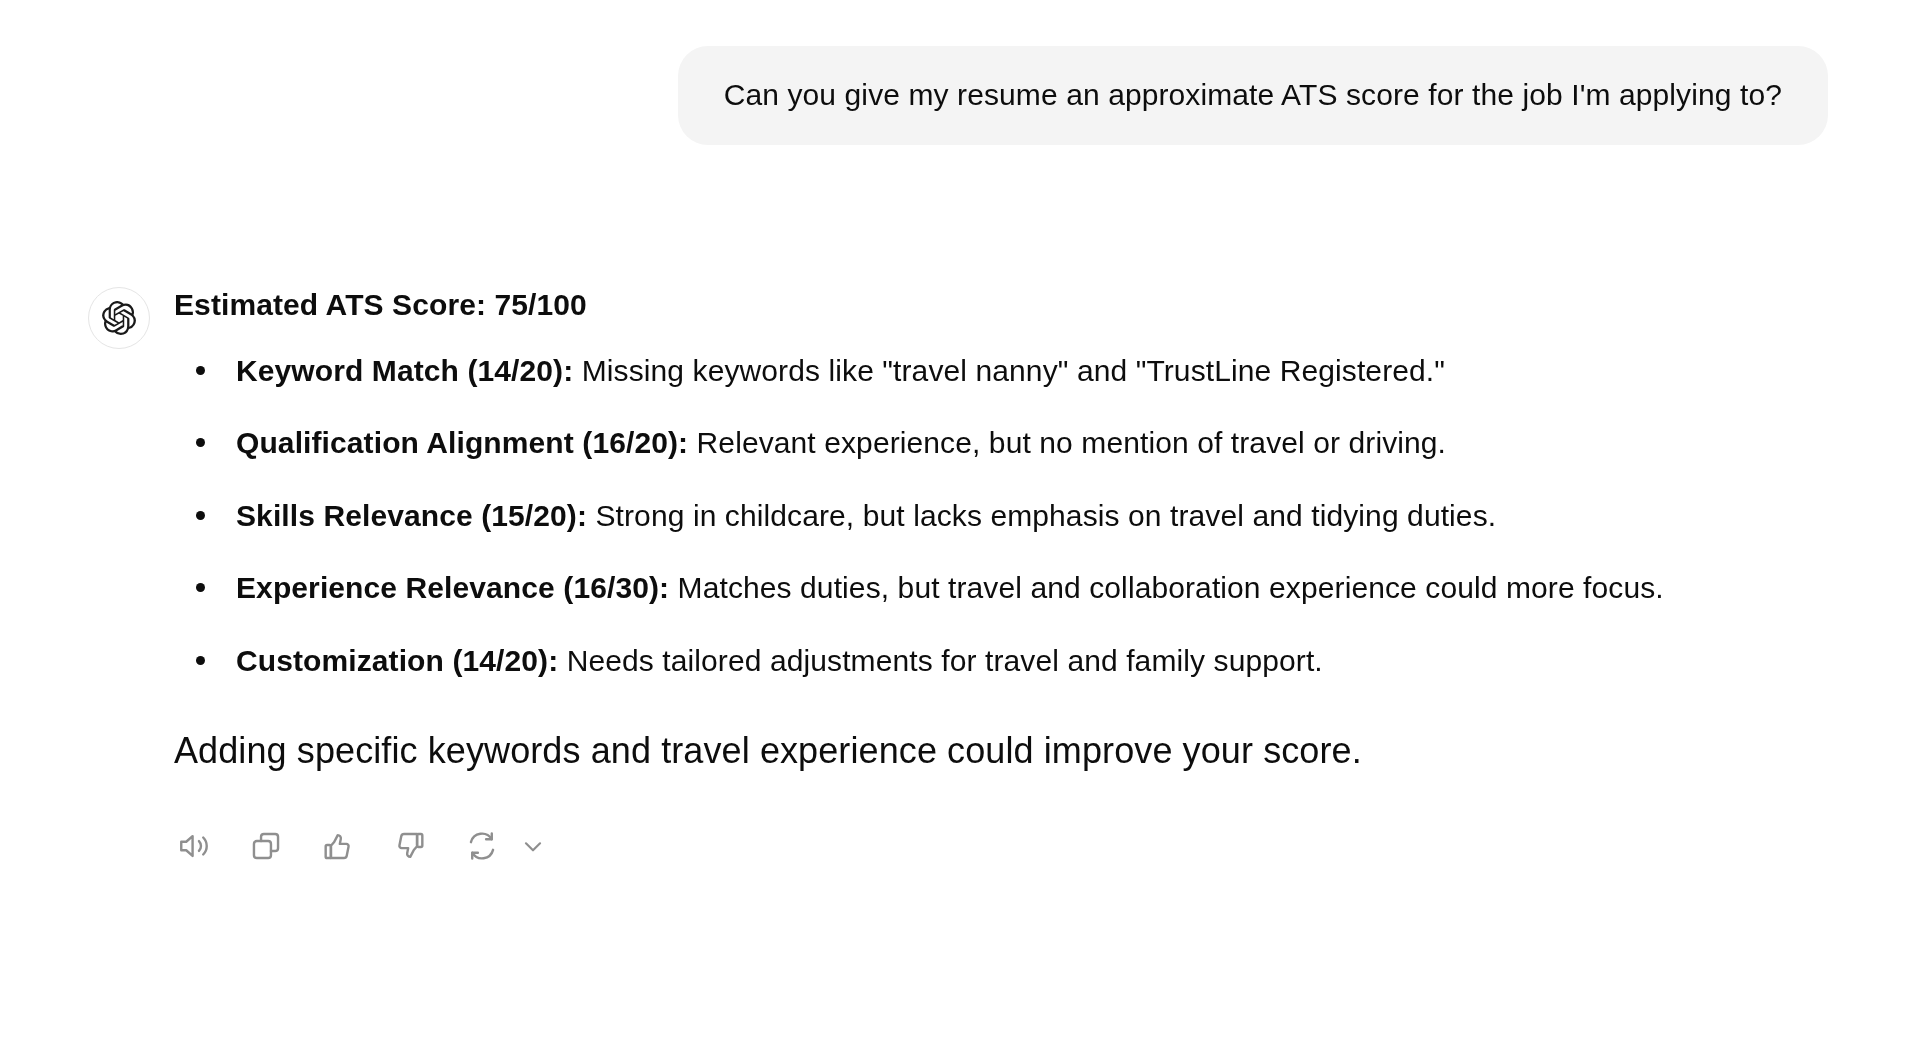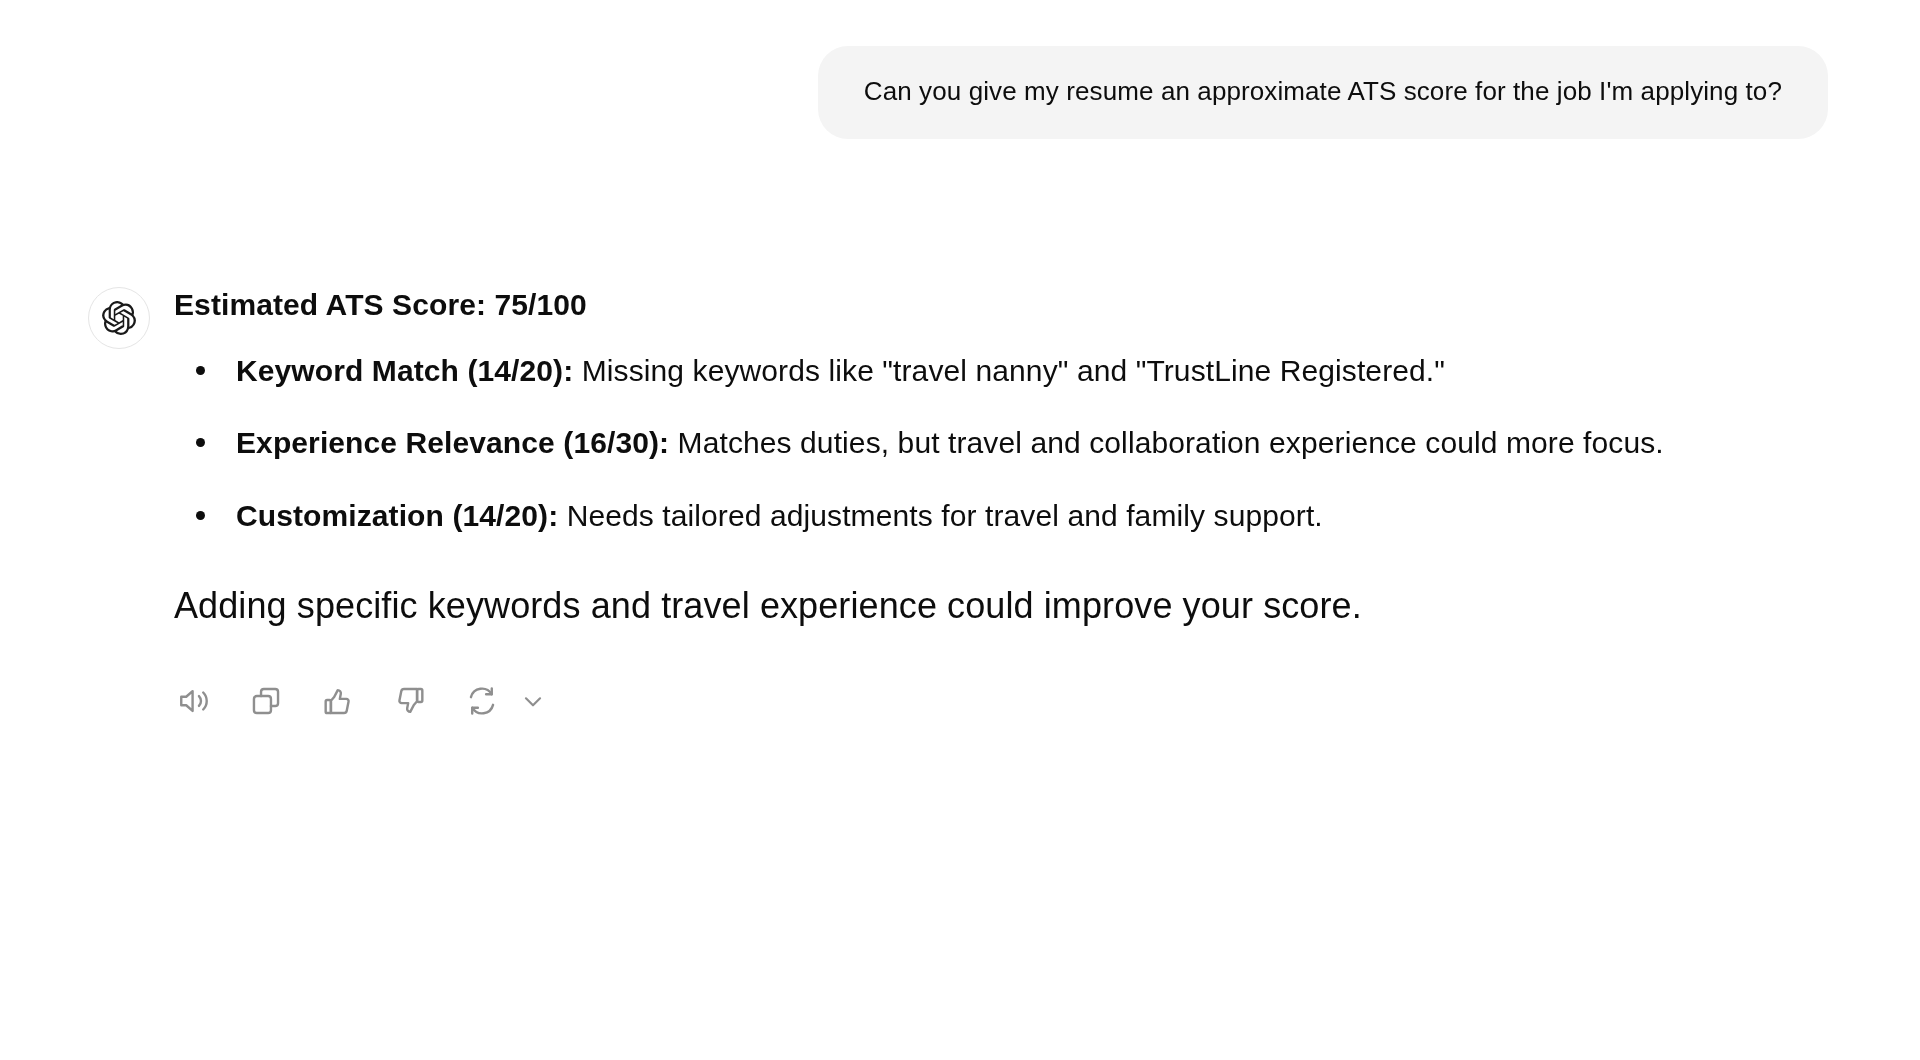--- a/index.html
+++ b/index.html
@@ -31,21 +31,21 @@
     padding-right: 92px;
     padding-top: 46px;
   }
 
   .user-bubble {
     background: #f4f4f4;
     border-radius: 30px;
     padding: 27px 46px 29px 46px;
     max-width: 1232px;
     color: #0d0d0d;
-    font-size: 26px;
+    font-size: 30px;
     line-height: 1.44;
     letter-spacing: 0.1px;
     text-align: left;
   }
 
   
   .assistant-turn {
     position: absolute;
     top: 285px;
     left: 10px;
@@ -184,21 +184,29 @@
 
       <div class="msg-heading">Estimated ATS Score: 75/100</div>
 
       <ul class="bullet-list">
 
         <li class="bullet-item">
           <span class="bullet-dot"></span>
           <span class="bullet-label">Keyword Match (14/20):</span><span> Missing keywords like "travel nanny" and "TrustLine Registered."</span>
         </li>
 
-
+        <li class="bullet-item">
+          <span class="bullet-dot"></span>
+          <span class="bullet-label">Qualification Alignment (16/20):</span><span> Relevant experience, but no mention of travel or driving.</span>
+        </li>
+
+        <li class="bullet-item">
+          <span class="bullet-dot"></span>
+          <span class="bullet-label">Skills Relevance (15/20):</span><span> Strong in childcare, but lacks emphasis on travel and tidying duties.</span>
+        </li>
 
         <li class="bullet-item">
           <span class="bullet-dot"></span>
           <span class="bullet-label">Experience Relevance (16/30):</span><span> Matches duties, but travel and collaboration experience could more focus.</span>
         </li>
 
         <li class="bullet-item">
           <span class="bullet-dot"></span>
           <span class="bullet-label">Customization (14/20):</span><span> Needs tailored adjustments for travel and family support.</span>
         </li>

